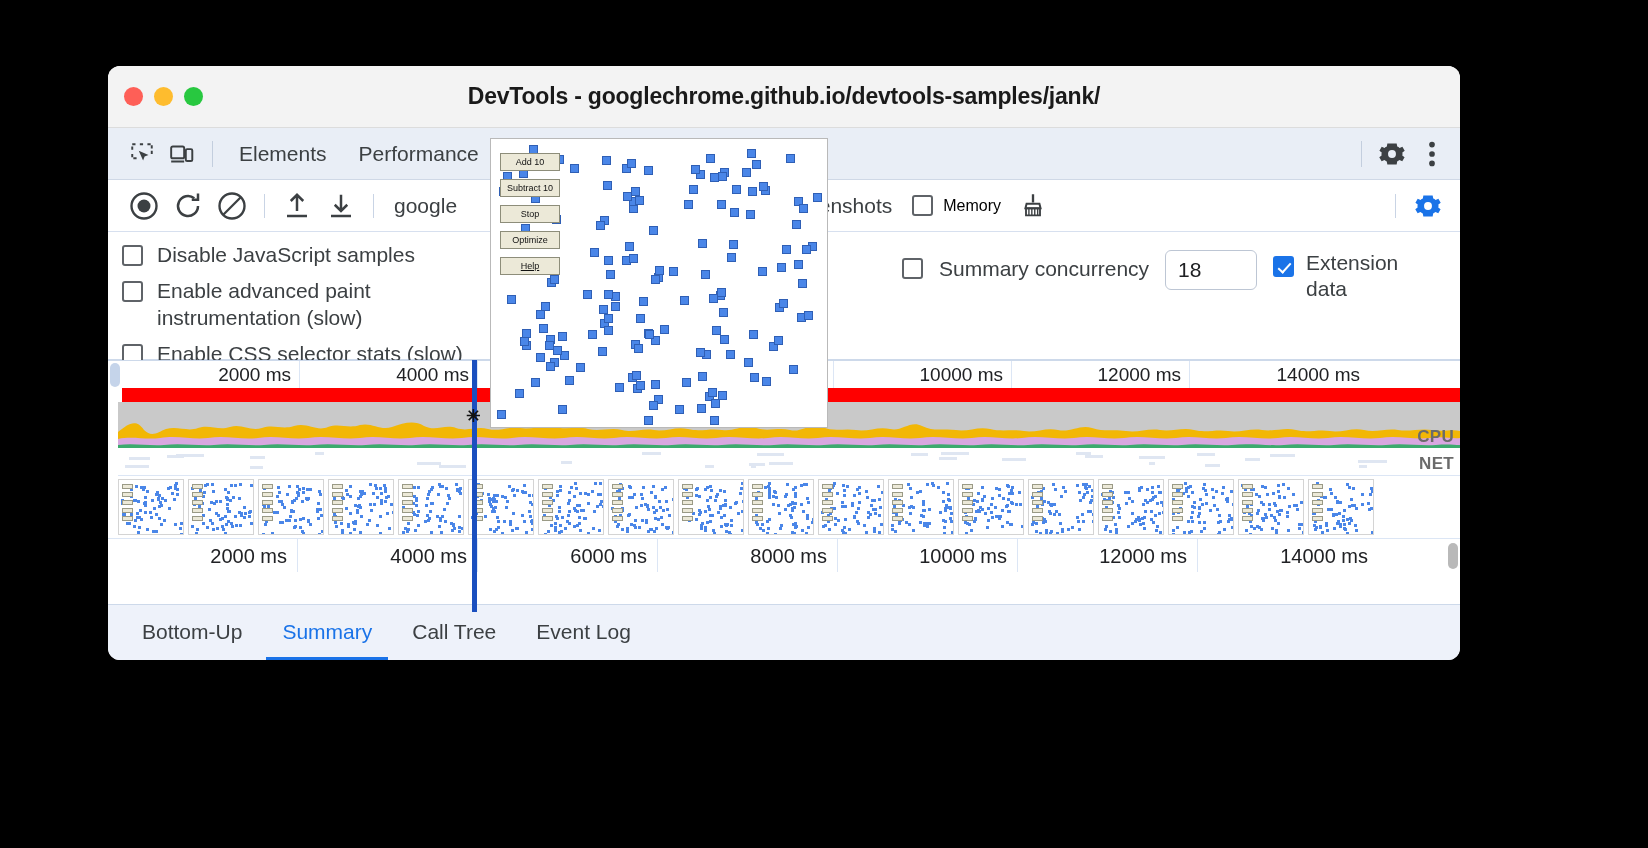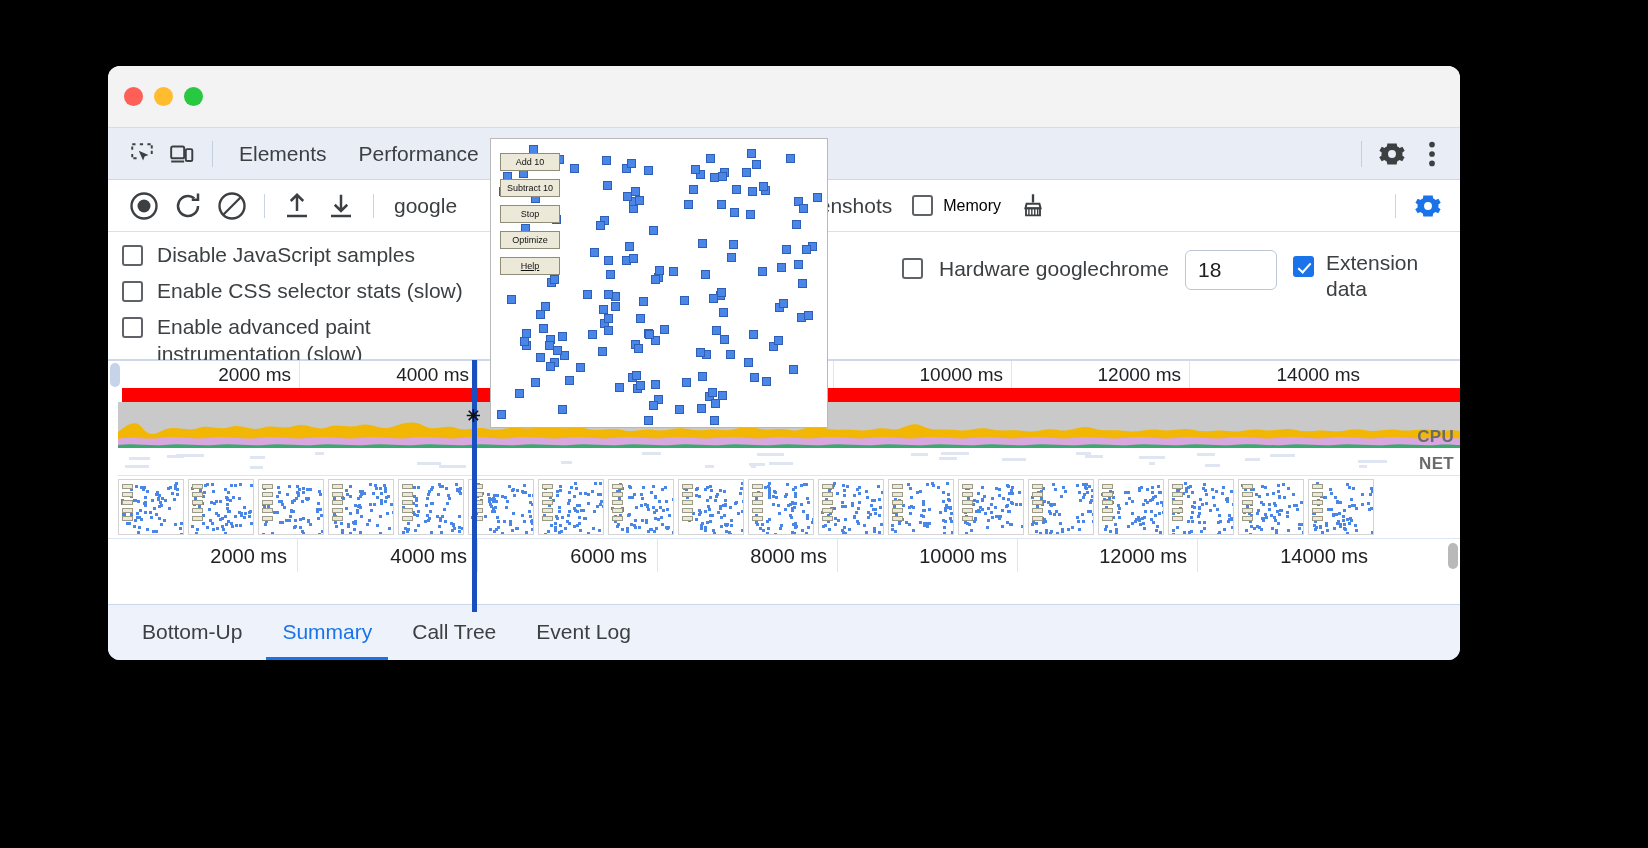--- a/index.html
+++ b/index.html
@@ -314,20 +314,21 @@
 
 <div id="root">
   <div class="window">
 
     <div class="titlebar">
       <div class="traffic">
         <div class="dot red"></div>
         <div class="dot yellow"></div>
         <div class="dot green"></div>
       </div>
+      <div class="win-title">DevTools - googlechrome.github.io/devtools-samples/jank/</div>
     </div>
 
     <div class="tabbar">
       <div class="tb-icon">
         <svg width="26" height="26" viewBox="0 0 24 24">
           <path d="M3 3h5M10 3h5M17 3h4v4M21 9v5M3 5v5M3 12v4h4" stroke="#3c4043" stroke-width="1.8" fill="none" stroke-dasharray="3 2"></path>
           <path d="M9 9l9 4-3.6 1.4L13 18z" fill="#3c4043"></path>
         </svg>
       </div>
       <div class="tb-icon">
@@ -417,38 +418,38 @@
     </div>
 
     <div class="settings">
       <div class="set-col-left">
         <div class="set-row">
           <div class="cbox"></div>
           <div class="set-label">Disable JavaScript samples</div>
         </div>
         <div class="set-row">
           <div class="cbox"></div>
-          <div class="set-label">Enable CSS selector stats (slow)</div>
+          <div class="set-label" style="max-width:300px">Enable advanced paint instrumentation (slow)</div>
         </div>
         <div class="set-row">
           <div class="cbox"></div>
-          <div class="set-label" style="max-width:300px">Enable advanced paint instrumentation (slow)</div>
+          <div class="set-label">Enable CSS selector stats (slow)</div>
         </div>
       </div>
 
       <div class="set-col-mid">
         <div class="select-row">
           <div class="caret-down"></div>
         </div>
         <div class="set-label">g</div>
       </div>
 
       <div class="set-col-right">
         <div class="cbox" style="margin-top:8px"></div>
-        <div class="set-label" style="margin-top:6px;white-space:nowrap">Hardware googlechrome</div>
+        <div class="set-label" style="margin-top:6px;white-space:nowrap">Summary concurrency</div>
         <div class="num-input">18</div>
         <div class="ext-wrap">
           <div class="cbox checked" style="margin-top:6px"></div>
           <div class="ext-label">Extension data</div>
         </div>
       </div>
     </div>
 
     <div class="overview">
 

